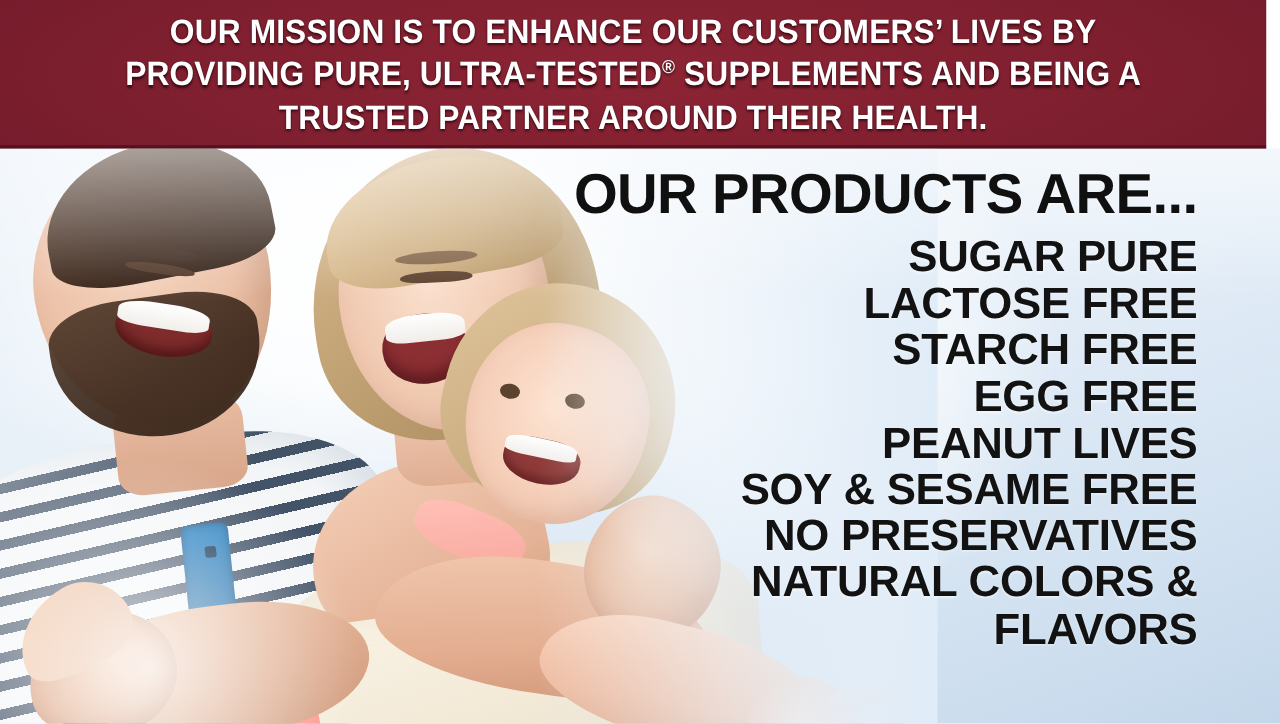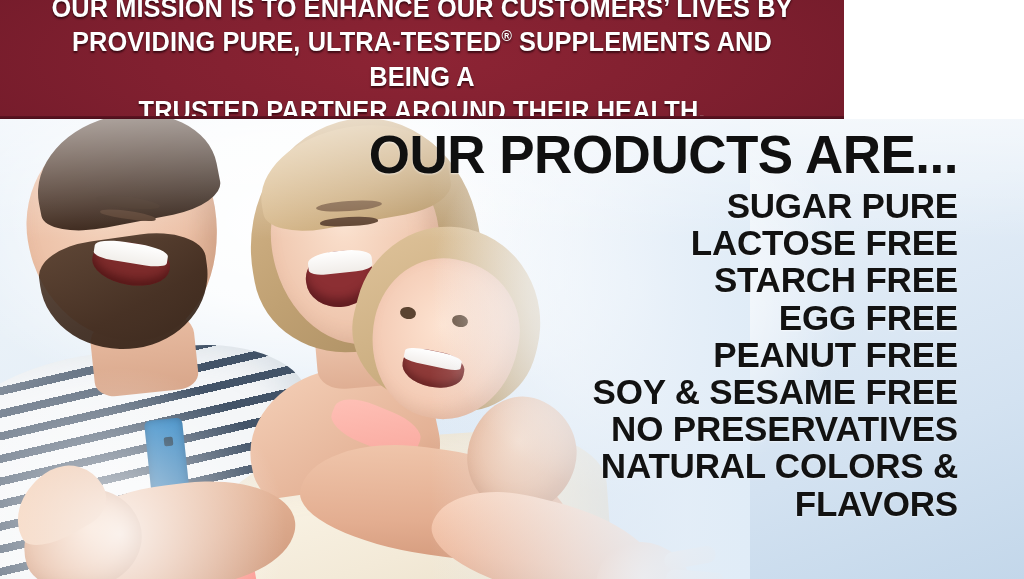--- a/index.html
+++ b/index.html
@@ -7,21 +7,21 @@
     width:1024px; height:579px; overflow:hidden;
     background:#ffffff;
     font-family:"Liberation Sans", sans-serif;
   }
   #poster {
     position:relative; width:1024px; height:579px; overflow:hidden;
   }
 
   
   .mission-banner {
-    position:absolute; left:0; top:0; width:844px; height:119px;
+    position:absolute; left:0; top:0; width:1013px; height:119px;
     background:
       radial-gradient(ellipse 70% 140% at 50% 50%, #8d2434 0%, #812030 45%, #701a29 100%);
     display:flex; align-items:center; justify-content:center;
     overflow:hidden;
   }
   .mission-banner::after{
     content:""; position:absolute; left:0; right:0; bottom:0; height:3px;
     background:linear-gradient(180deg,#5e1422 0%, #4a0f1b 100%);
   }
   .mission-text {
@@ -316,21 +316,21 @@
   }
 
   
   .products-panel {
     position:absolute; right:66px; top:0px; width:600px; height:460px;
     text-align:right; pointer-events:auto;
   }
   .products-headline {
     margin-top:7px;
     font-family:"Liberation Sans", sans-serif;
-    font-weight:bold; font-size:53px; line-height:58px;
+    font-weight:bold; font-size:45px; line-height:58px;
     color:#101010; letter-spacing:-0.5px;
     text-shadow:0 1px 2px rgba(255,255,255,0.55);
   }
   .products-list { list-style:none; margin-top:3px; }
   .products-list li {
     font-family:"Liberation Sans", sans-serif;
     font-weight:bold; font-size:35px; line-height:37.2px;
     color:#121212; letter-spacing:-0.2px;
     text-shadow:0 1px 2px rgba(255,255,255,0.5);
     white-space:nowrap;
@@ -404,21 +404,21 @@
     <div class="photo-fade"></div>
     <div class="photo-top-light"></div>
 
     <div class="products-panel">
       <div class="products-headline">OUR PRODUCTS ARE...</div>
       <ul class="products-list">
         <li>SUGAR PURE</li>
         <li>LACTOSE FREE</li>
         <li>STARCH FREE</li>
         <li>EGG FREE</li>
-        <li>PEANUT FREE</li>
+        <li>PEANUT LIVES</li>
         <li>SOY &amp; SESAME FREE</li>
         <li>NO PRESERVATIVES</li>
         <li>NATURAL COLORS &amp;</li>
         <li>FLAVORS</li>
       </ul>
     </div>
 
   </div>
 </div>
 

